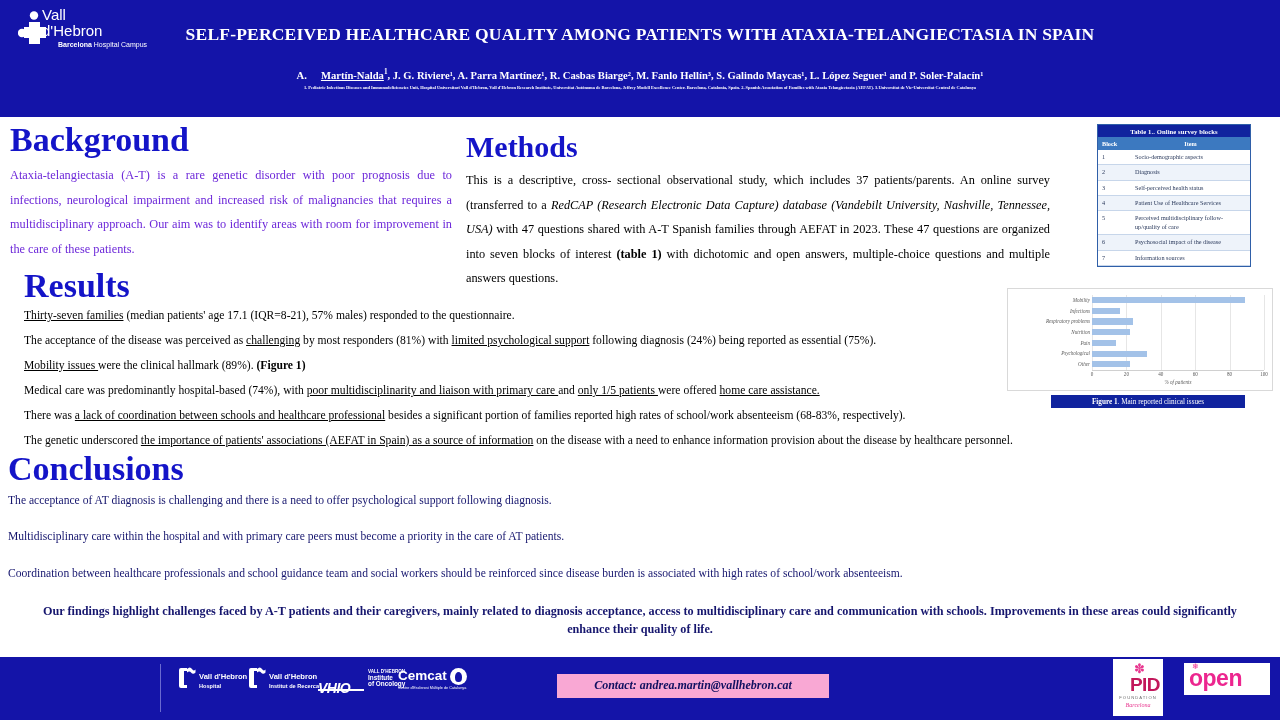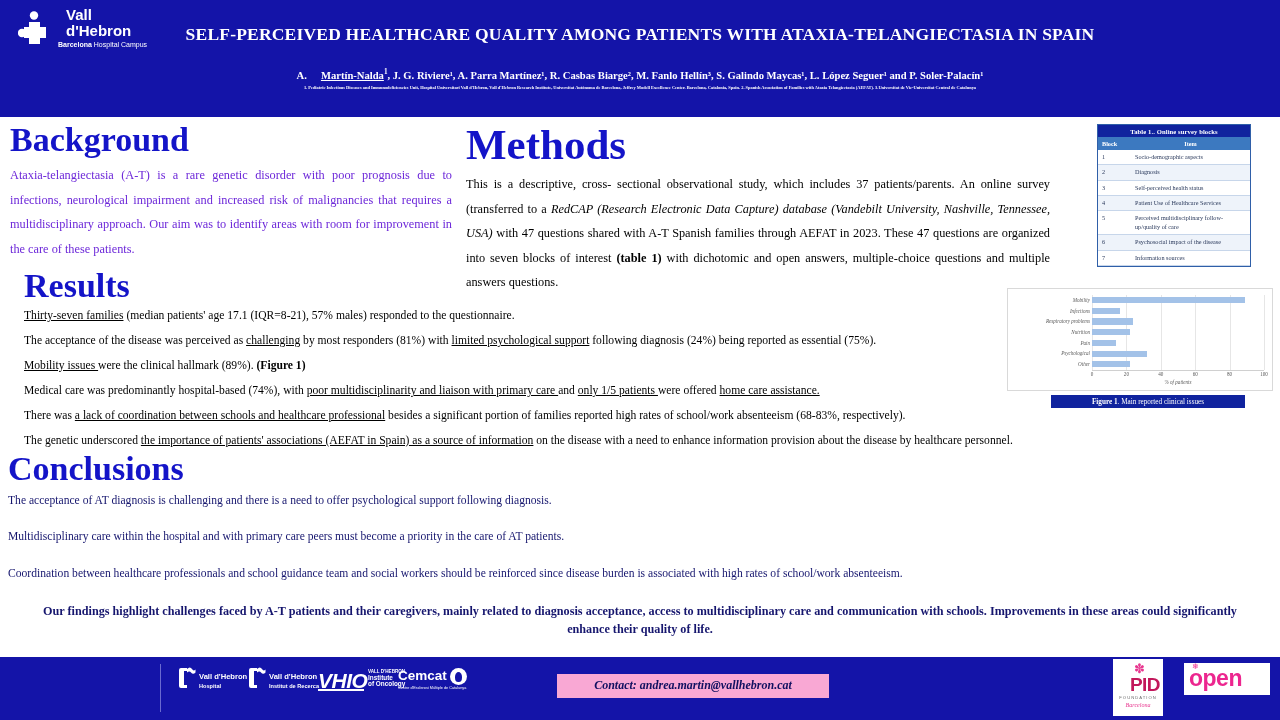--- a/index.html
+++ b/index.html
@@ -84,21 +84,21 @@
     line-height: 2.0;
     color: #6d28d9;
   }
 
   
   .methods-block {
     position: absolute;
     left: 466px; top: 123px;
     width: 584px;
   }
-  .methods-block .sec-head { font-size: 43px; }
+  .methods-block .sec-head { font-size: 30px; margin-top: 9px; }
   .methods-block .body-text {
     margin-top: 6px;
     font-size: 12.3px;
     text-align: justify;
     line-height: 2.0;
     color: #000000;
   }
   .ital { font-style: italic; }
   .bold { font-weight: bold; }
 
@@ -300,23 +300,23 @@
     width: 130px; height: 52px;
     color: #ffffff;
   }
   .vh-cross {
     position: absolute;
     left: 0; top: 6px;
     width: 36px; height: 34px;
   }
   .vh-word {
     position: absolute;
-    left: 48px; top: 2px;
+    left: 24px; top: 2px;
     font-family: "Liberation Sans", sans-serif;
-    font-weight: bold;
+    font-weight: normal;
     font-size: 15px;
     line-height: 15.5px;
     color: #ffffff;
   }
   .vh-sub {
     position: absolute;
     left: 40px; top: 36px;
     font-family: "Liberation Sans", sans-serif;
     font-size: 7px;
     color: #ffffff;
@@ -355,22 +355,22 @@
     white-space: nowrap;
   }
   .vhio-logo {
     position: absolute;
     left: 318px; top: 668px;
     color: #ffffff;
     font-family: "Liberation Sans", sans-serif;
   }
   .vhio-mark {
     position: absolute;
-    left: 0; top: 1px;
-    font-size: 21px;
+    left: 0; top: 12px;
+    font-size: 14px;
     font-weight: bold;
     font-style: italic;
     letter-spacing: -0.5px;
   }
   .vhio-underline {
     position: absolute;
     left: 0; top: 21px;
     width: 46px; height: 2px;
     background: #ffffff;
   }

